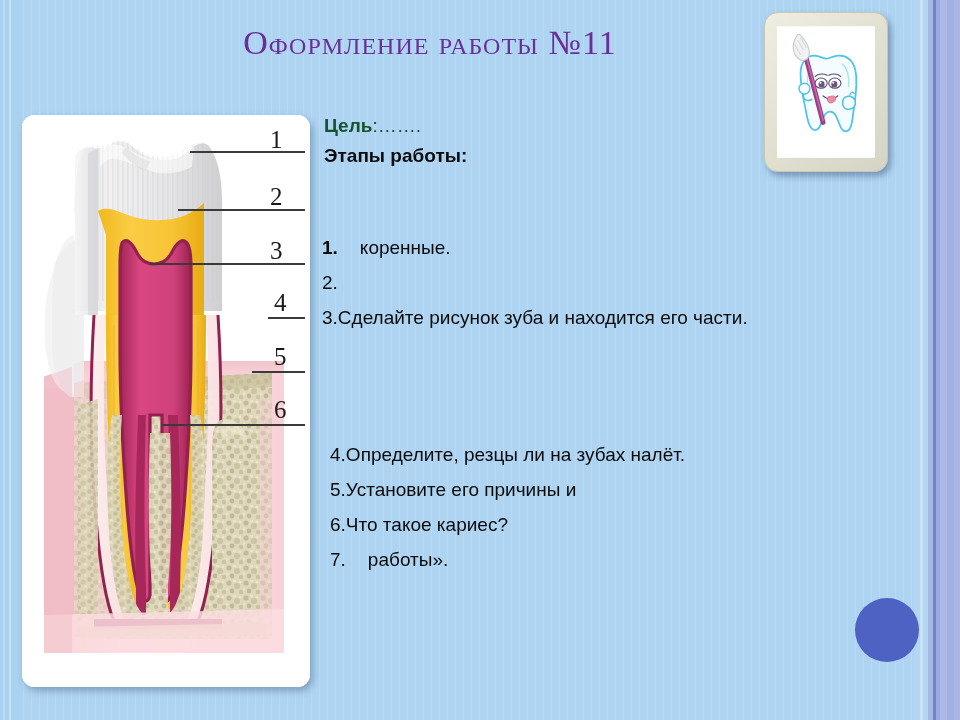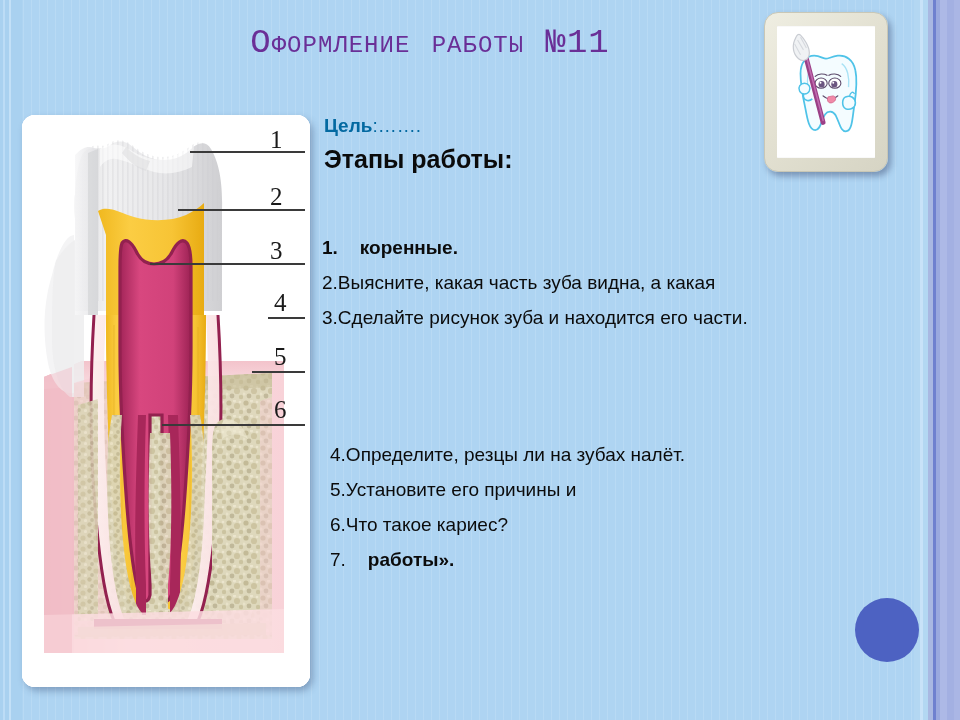--- a/index.html
+++ b/index.html
@@ -53,21 +53,21 @@
   
   .title{
     position:absolute;left:150px;top:24px;width:560px;
     text-align:center;
     color:#6a2f97;
     font-size:34px;
     font-variant:small-caps;
     font-weight:400;
     letter-spacing:1px;
     white-space:nowrap;
-    font-family:Liberation Mono, monospace;
+    font-family:Liberation Serif, serif;
   }
 
   
   .pic-frame{
     position:absolute;left:764px;top:12px;width:124px;height:160px;
     background:linear-gradient(135deg,#efeee2 0%,#e3e1d2 45%,#d6d4c4 100%);
     border-radius:14px;
     box-shadow:3px 4px 6px rgba(40,50,90,0.40);
     border:1px solid #c9c7b6;
     box-sizing:border-box;
@@ -95,40 +95,40 @@
     position:absolute;
     color:#1a1a1a;
     font-size:25px;
     font-family:"Liberation Serif","DejaVu Serif",serif;
     line-height:1;
   }
 
   
   .goal{
     position:absolute;left:324px;top:113px;
-    font-size:19px;color:#0369a1;line-height:25px;
+    font-size:19px;color:#14532d;line-height:25px;
     font-weight:bold;
   }
   .goal .thin{font-weight:normal;}
   .stages{
     position:absolute;left:324px;top:145px;
-    font-size:25px;color:#0b0b0b;font-weight:bold;
+    font-size:19px;color:#0b0b0b;font-weight:bold;
   }
 
   .list-a{position:absolute;left:322px;top:236px;width:600px;}
   .list-b{position:absolute;left:330px;top:443px;width:600px;}
   .li{
     font-size:19px;color:#0b0b0b;line-height:24px;
     margin-bottom:11px;
     display:flex;
     align-items:flex-start;
   }
   .li .mk{flex:0 0 auto;white-space:pre;}
   .li .bodytxt{flex:1 1 auto;}
-  .li .ind{display:block;padding-left:22px;font-weight:bold;}
+  .li .ind{display:block;padding-left:22px;}
   .bold-mk{font-weight:bold;}
 
   
   .circle{
     position:absolute;left:855px;top:598px;width:64px;height:64px;
     border-radius:50%;
     background:#4d62c2;
   }
   
   .leaders{position:absolute;left:0;top:0;width:960px;height:720px;pointer-events:none;}
@@ -411,21 +411,20 @@
     <div class="li">
       <span class="mk bold-mk">1.</span>
       <span class="bodytxt">
         <span class="ind">коренные.</span>
       </span>
     </div>
 
     <div class="li">
       <span class="mk">2.</span>
       <span class="bodytxt">
-        <span> Выясните, какая часть зуба видна, а какая</span>
       </span>
     </div>
 
     <div class="li">
       <span class="mk">3.</span>
       <span class="bodytxt">
         <span> Сделайте рисунок зуба и находится его части.</span>
       </span>
     </div>
 

